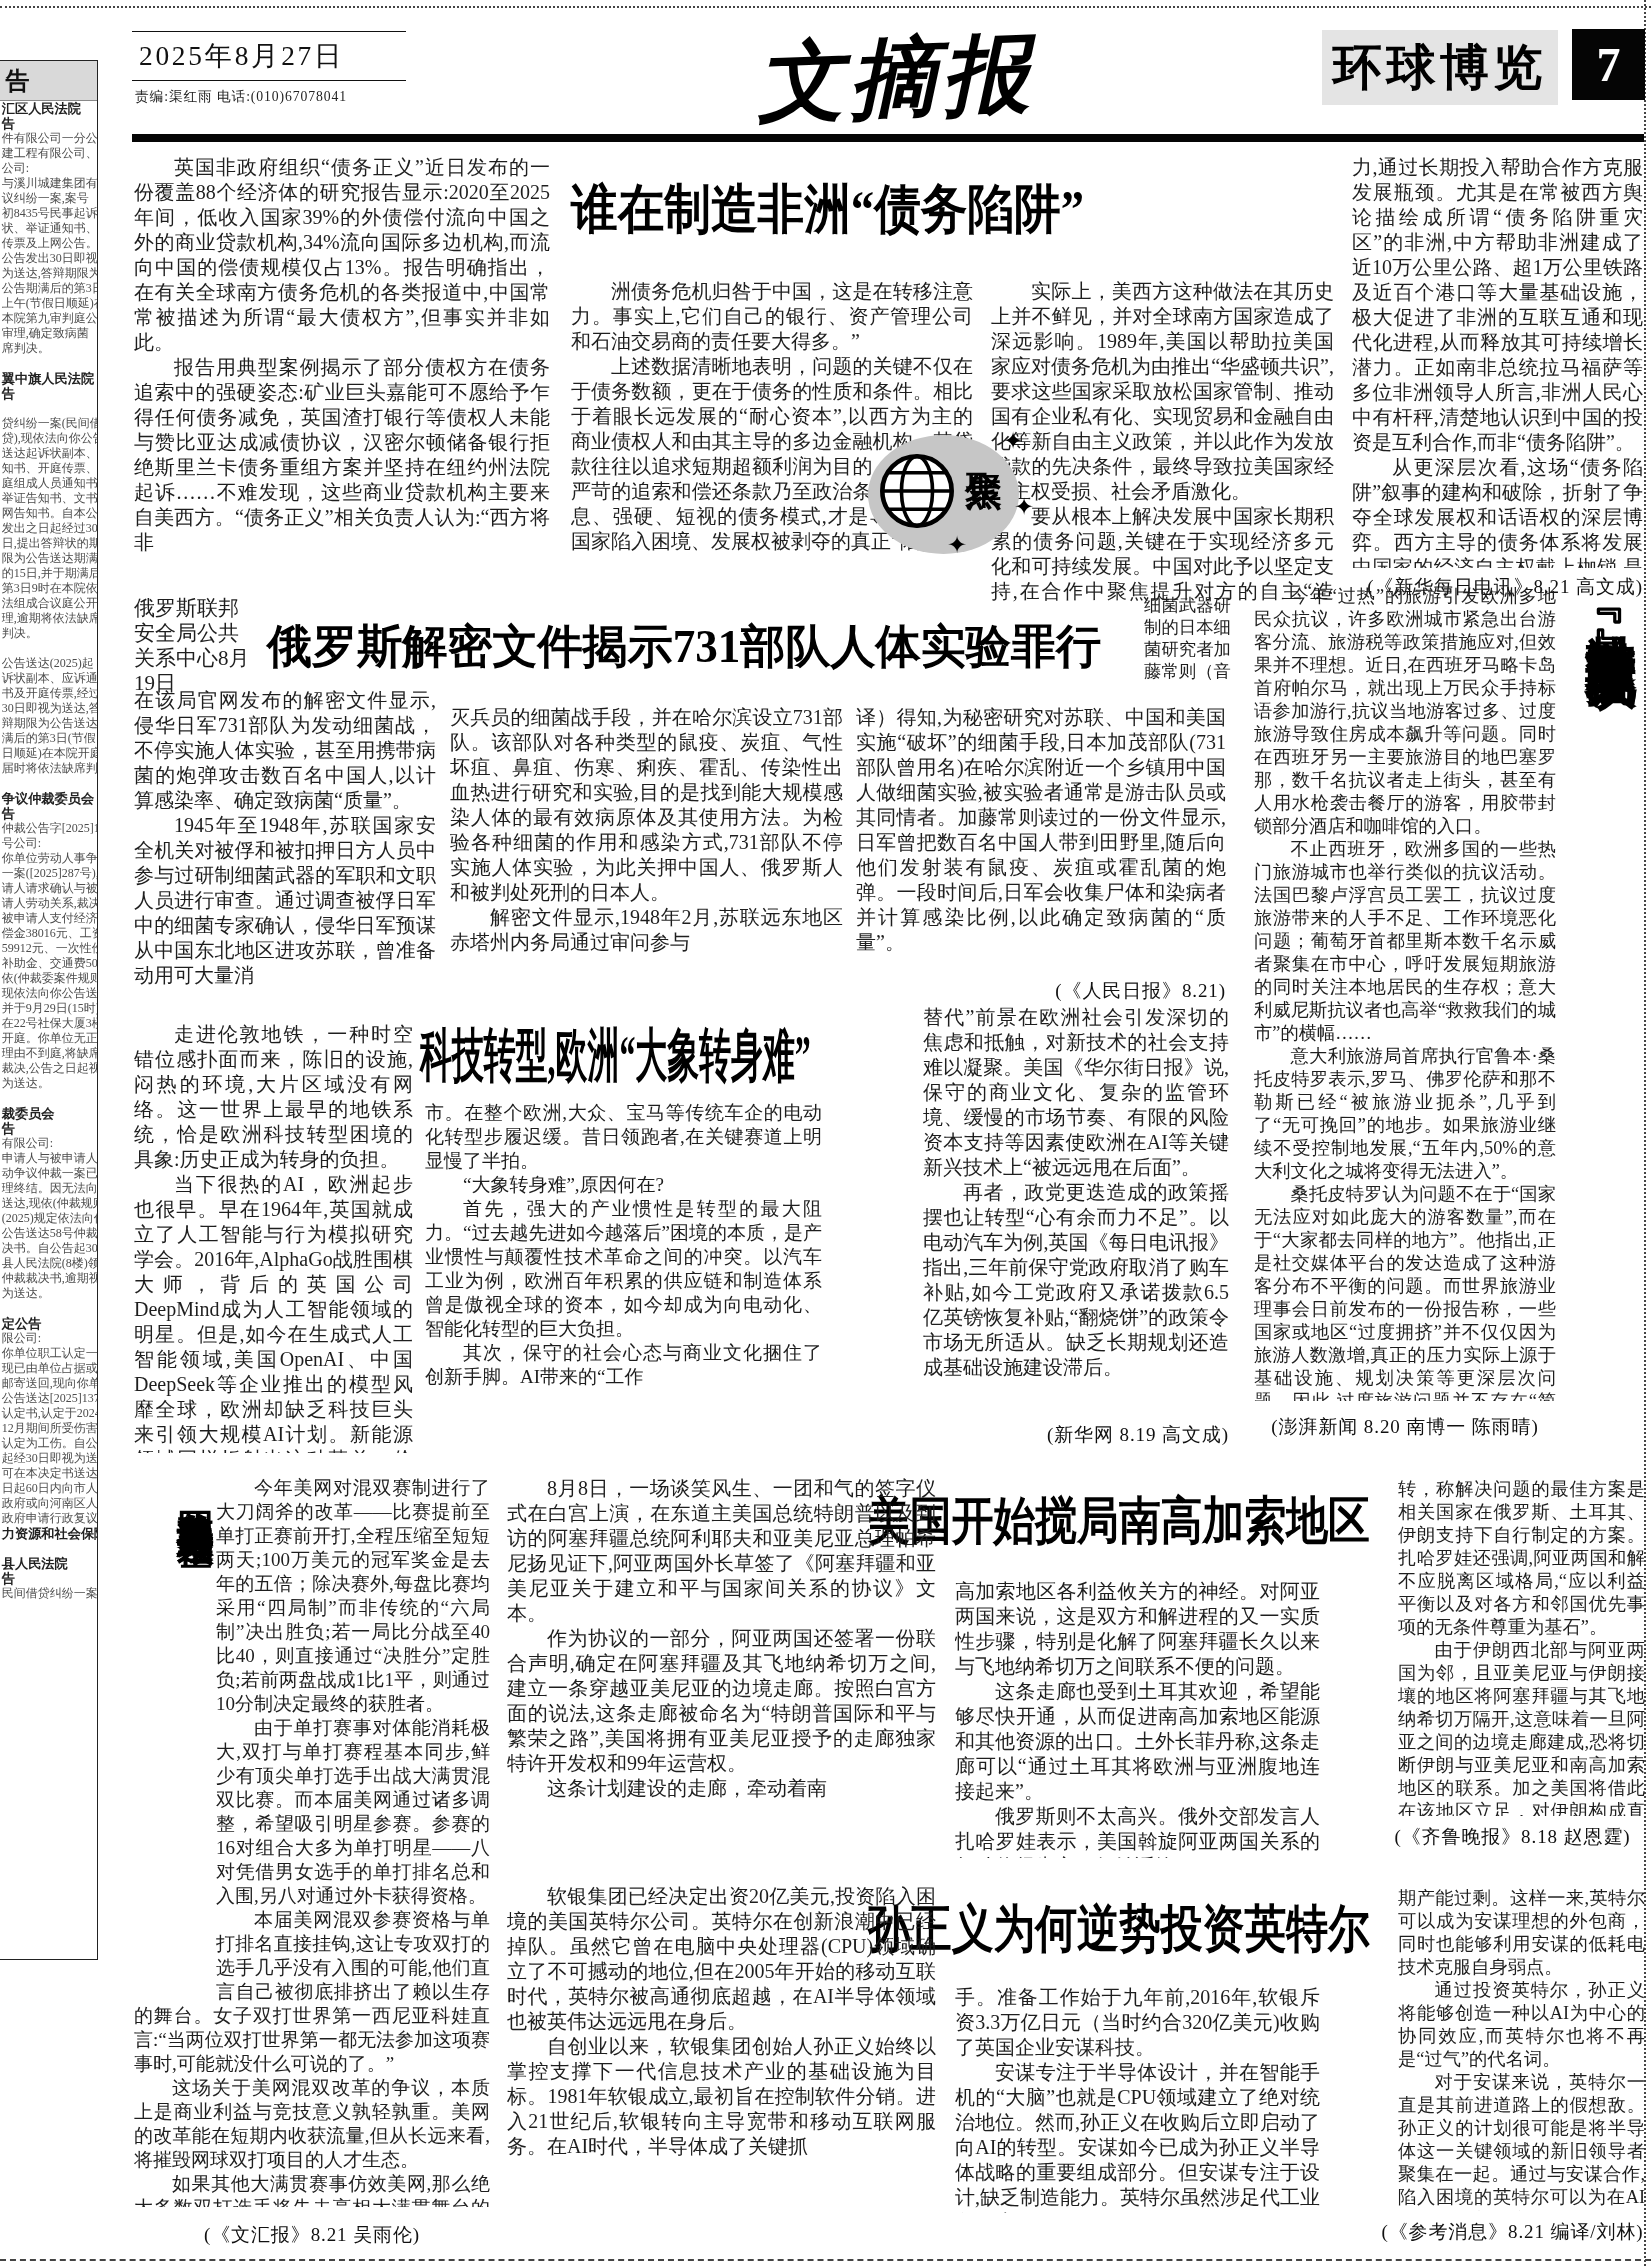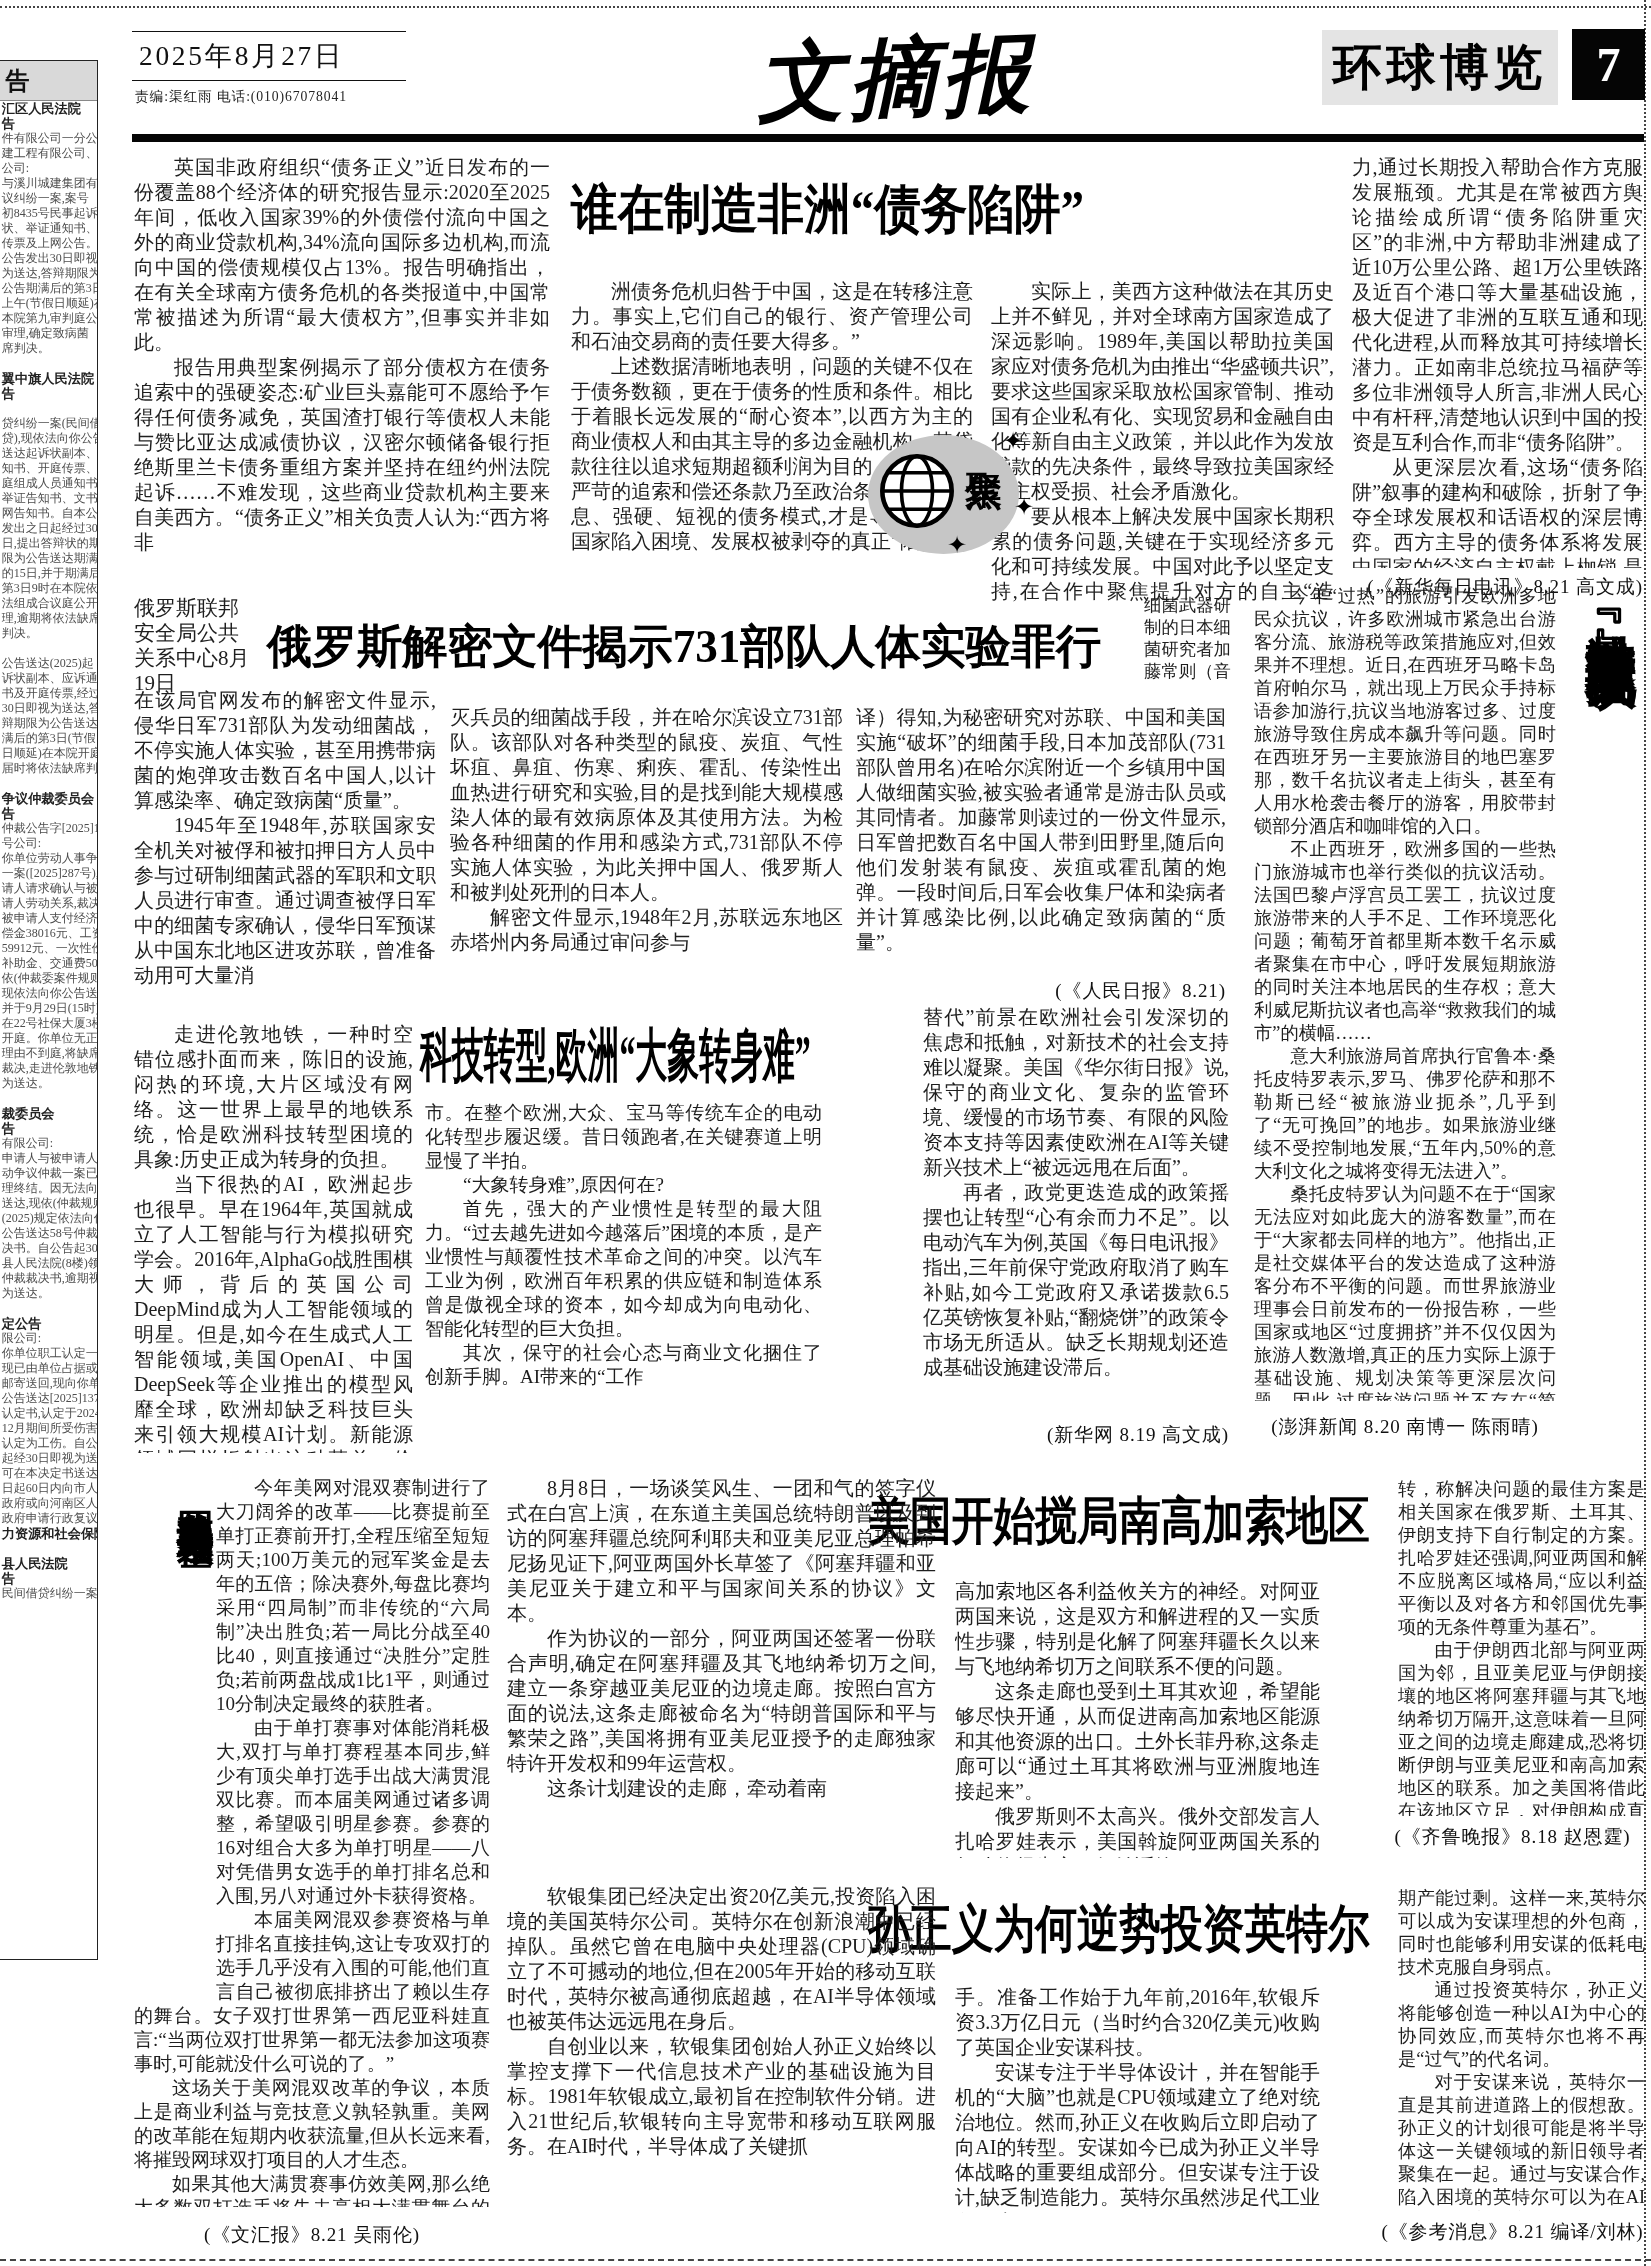--- a/index.html
+++ b/index.html
@@ -138,21 +138,21 @@
       <div class="sline">被申请人支付经济补</div>
       <div class="sline">偿金38016元、工资</div>
       <div class="sline">59912元、一次性伤残</div>
       <div class="sline">补助金、交通费500元。</div>
       <div class="sline">依(仲裁委案件规则),</div>
       <div class="sline">现依法向你公告送达,</div>
       <div class="sline">并于9月29日(15时)</div>
       <div class="sline">在22号社保大厦3楼</div>
       <div class="sline">开庭。你单位无正当</div>
       <div class="sline">理由不到庭,将缺席</div>
-      <div class="sline">裁决,走进伦敦地铁</div>
+      <div class="sline">裁决,公告之日起视</div>
       <div class="sline">为送达。</div>
       <div class="sline"></div>
       <div class="sline b">裁委员会</div>
       <div class="sline b">告</div>
       <div class="sline">有限公司:</div>
       <div class="sline">申请人与被申请人劳</div>
       <div class="sline">动争议仲裁一案已审</div>
       <div class="sline">理终结。因无法向你</div>
       <div class="sline">送达,现依(仲裁规则)</div>
       <div class="sline">(2025)规定依法向你</div>

